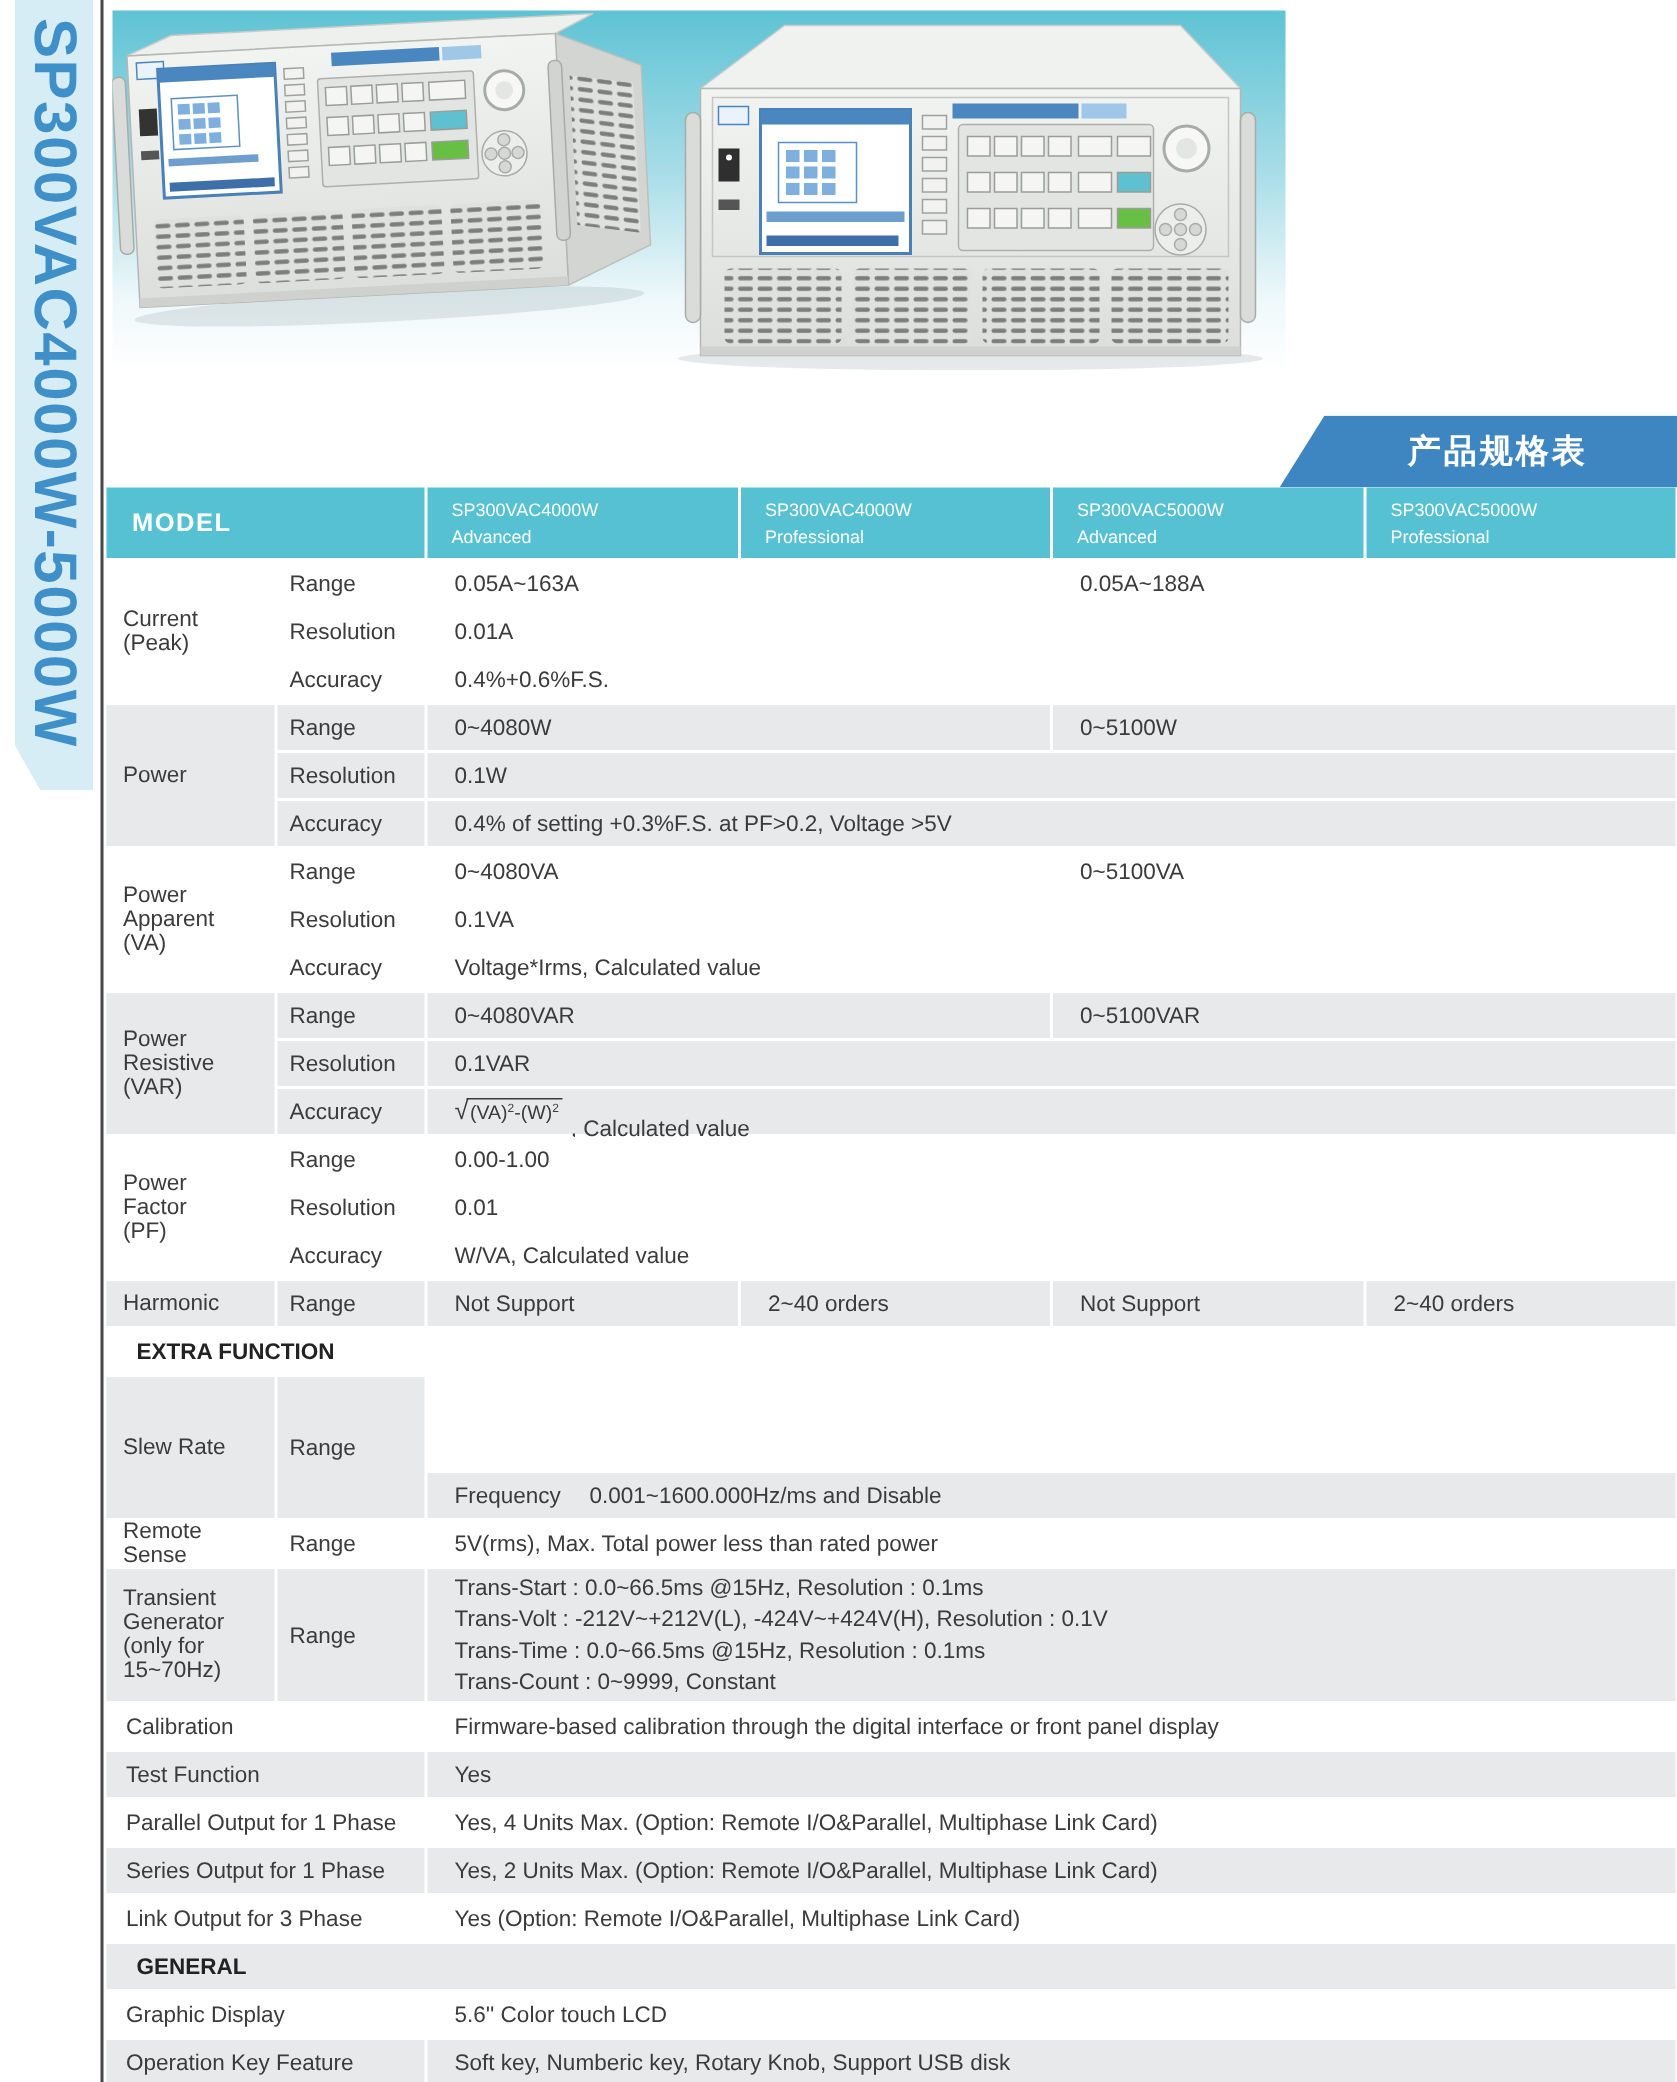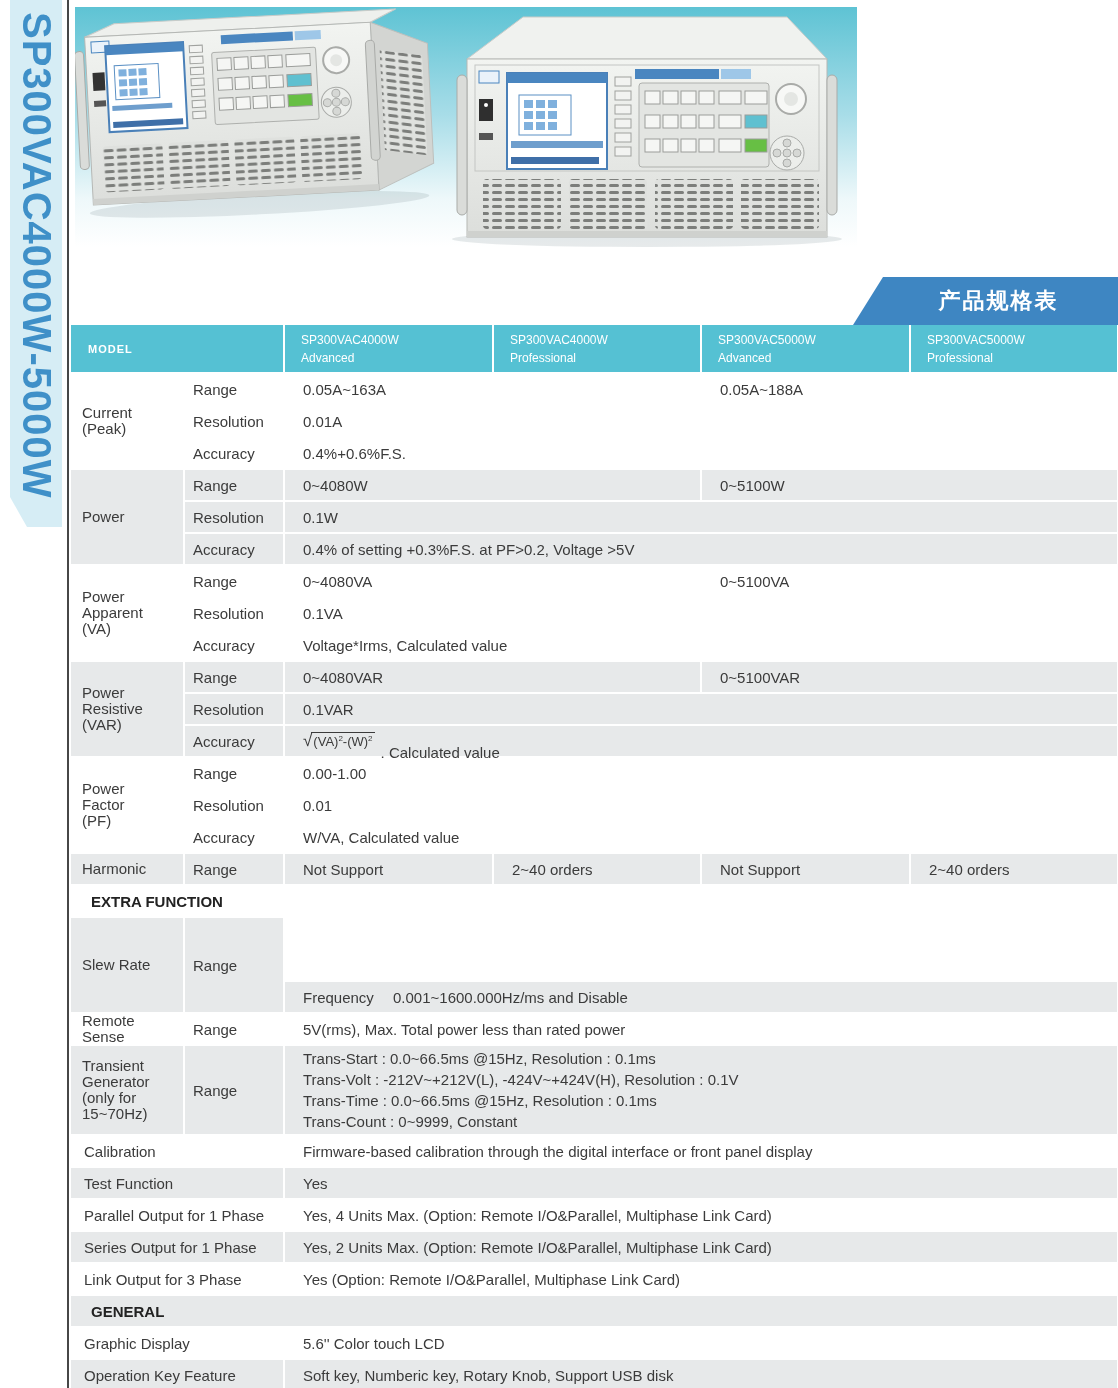--- a/index.html
+++ b/index.html
@@ -35,21 +35,21 @@
   .w{background:#ffffff;} .g{background:#e7e9ea;}
   .teal{background:#55c1d3;color:#ffffff;}
   .c1{grid-column:1;} .c2{grid-column:2;} .c12{grid-column:1 / span 2;}
   .v1{grid-column:3;} .v2{grid-column:4;} .v3{grid-column:5;} .v4{grid-column:6;}
   .v12{grid-column:3 / span 2;} .v34{grid-column:5 / span 2;text-align:right;} .vall{grid-column:3 / span 4;}
   .r1{grid-row:1;} .r2{grid-row:2;} .r3{grid-row:3;} .span3{grid-row:1 / span 3;}
   .lab{padding-left:11px;white-space:pre-line;line-height:16px;}
   .sub{padding-left:8px;}
   .val{padding-left:18px;}
   .slab{padding-left:13px;}
-  .hmodel{grid-column:1 / span 2;font-size:11px;font-weight:700;padding-left:17px;letter-spacing:1px;}
+  .hmodel{grid-column:1 / span 2;font-size:17px;font-weight:700;padding-left:17px;letter-spacing:1px;}
   .hcol{padding-left:16px;white-space:pre-line;line-height:18px;font-size:12px;}
   .sect{height:30px;margin-bottom:2px;display:flex;align-items:center;
         padding-left:20px;font-weight:700;font-size:15px;color:#222;box-sizing:border-box;}
   .slew-name{display:inline-block;width:90px;}
   .multiline{flex-direction:column;align-items:flex-start;justify-content:center;line-height:21px;}
   .radical{font-size:17px;margin-right:-1px;}
   .radicand{border-top:1px solid #3b3b3b;padding:1px 2px 0 2px;font-size:13px;}
   .radicand sup{font-size:8px;}
   .suffix{margin-left:6px;margin-top:22px;}
 </style>

